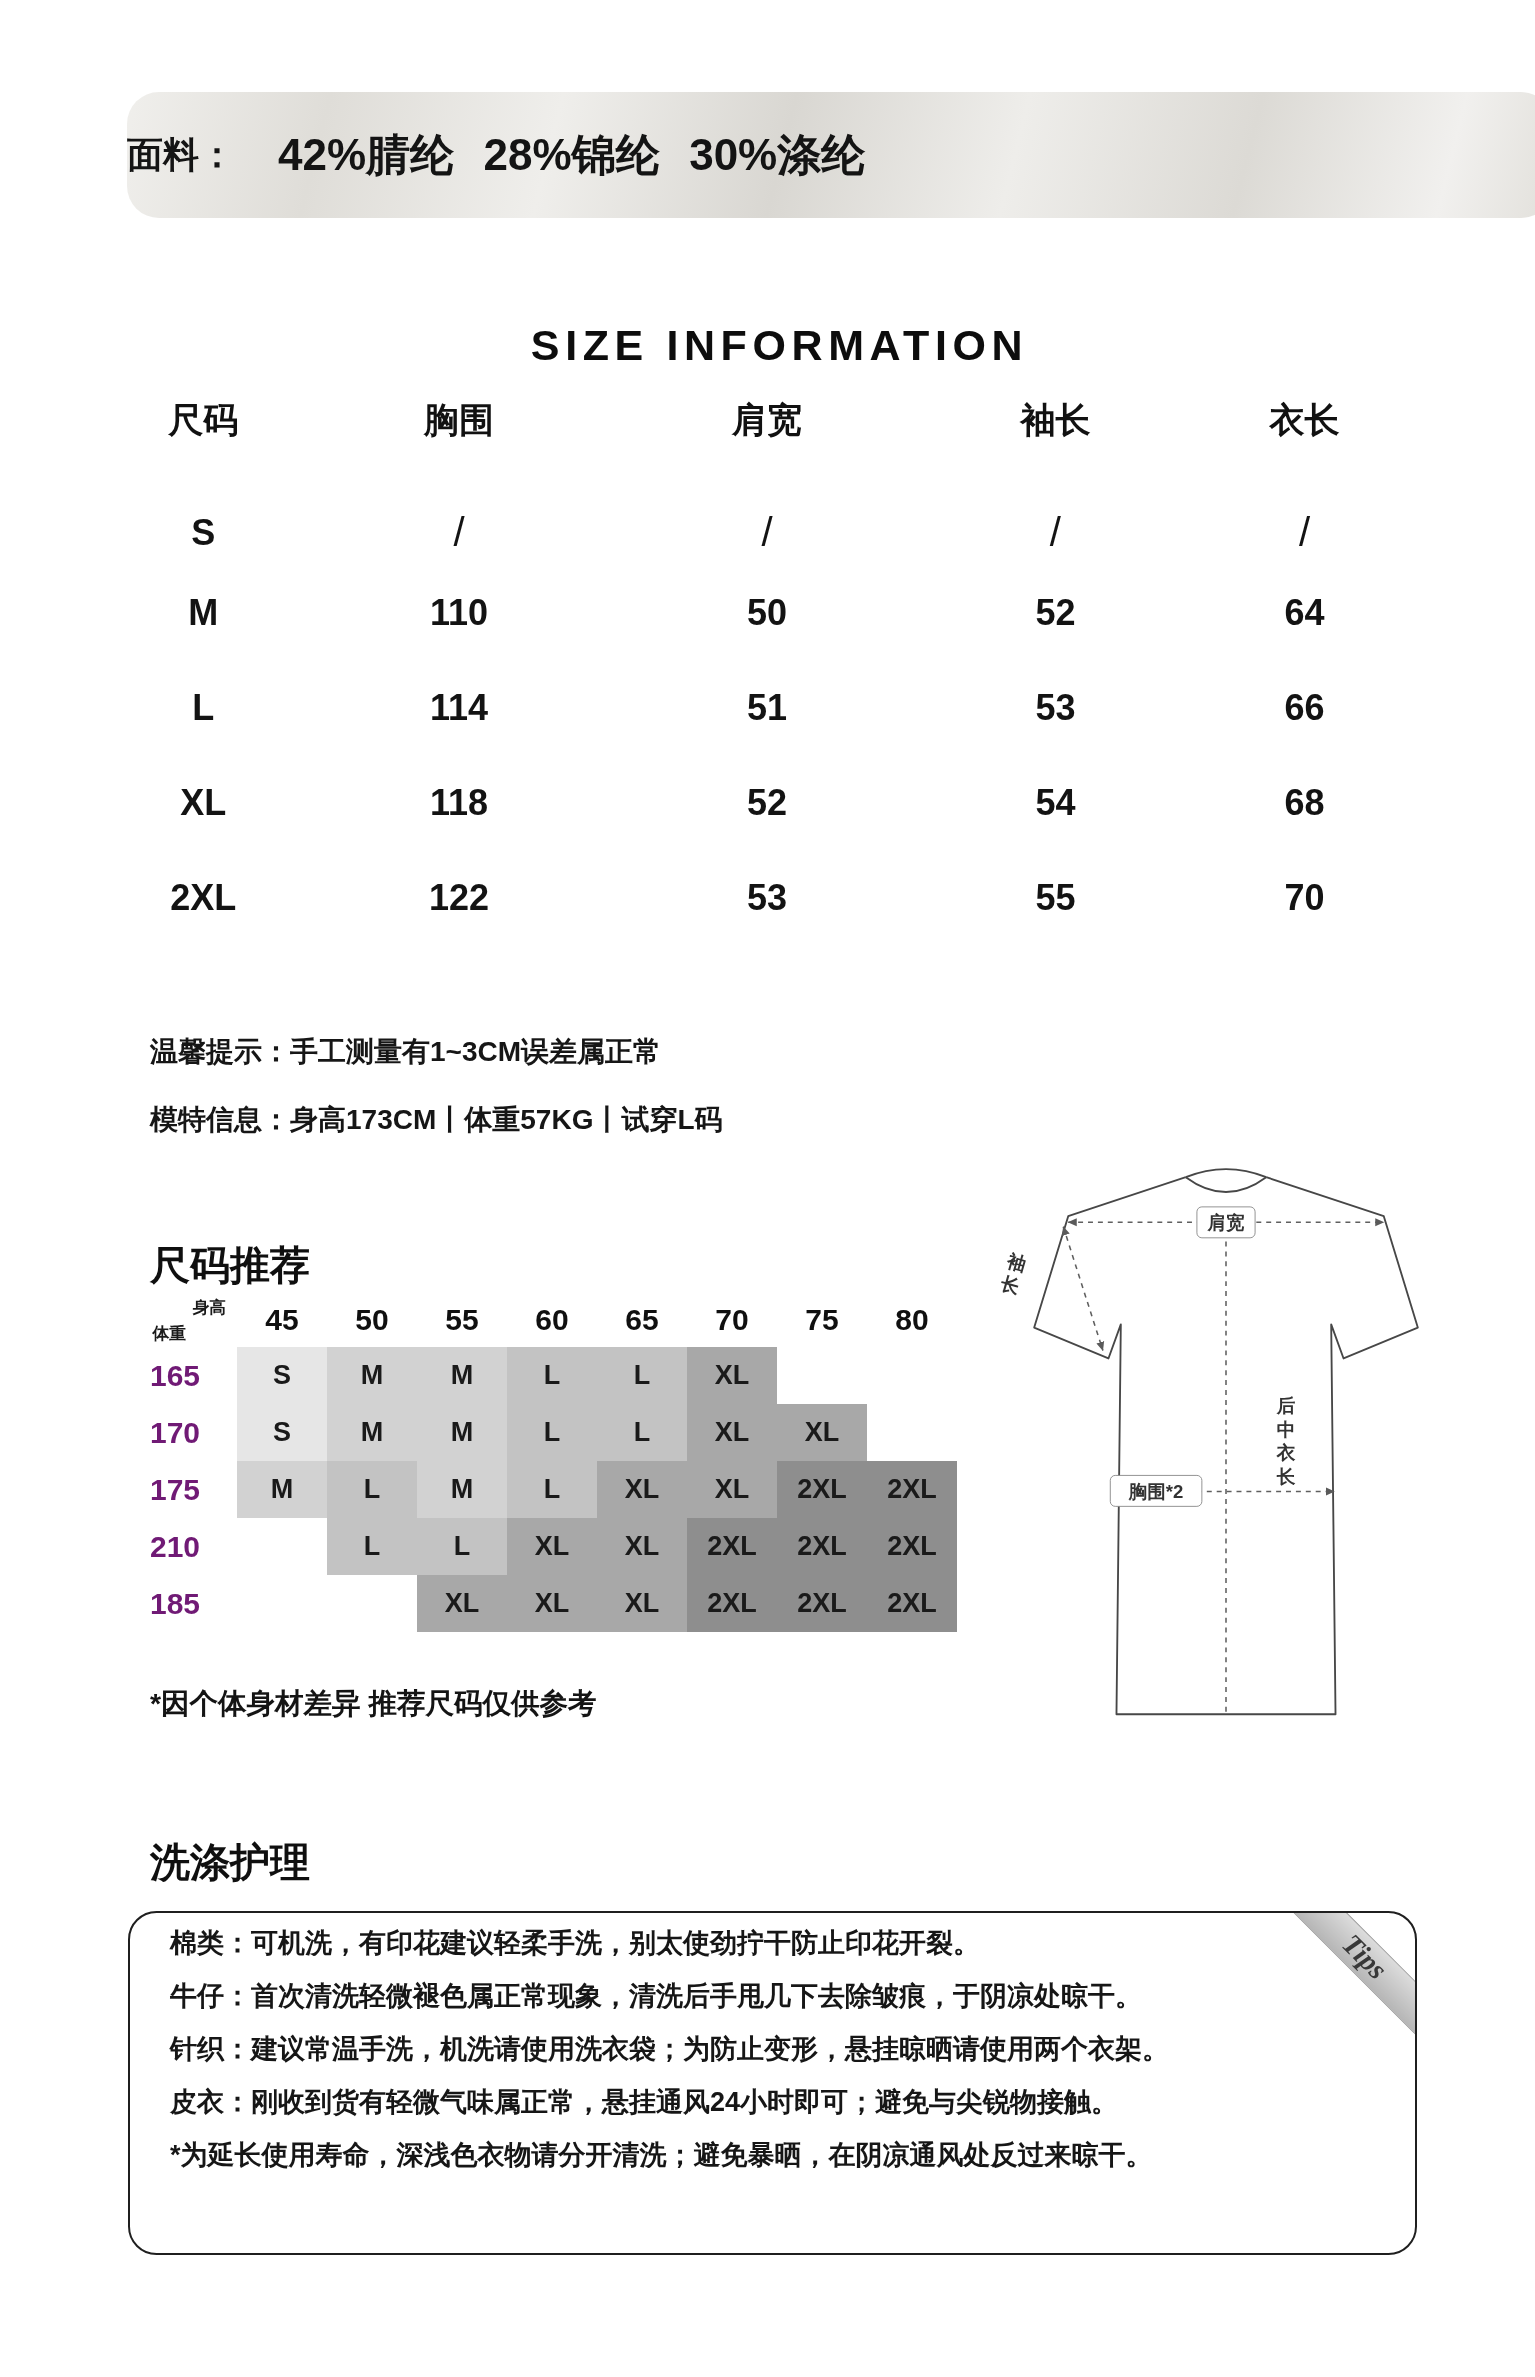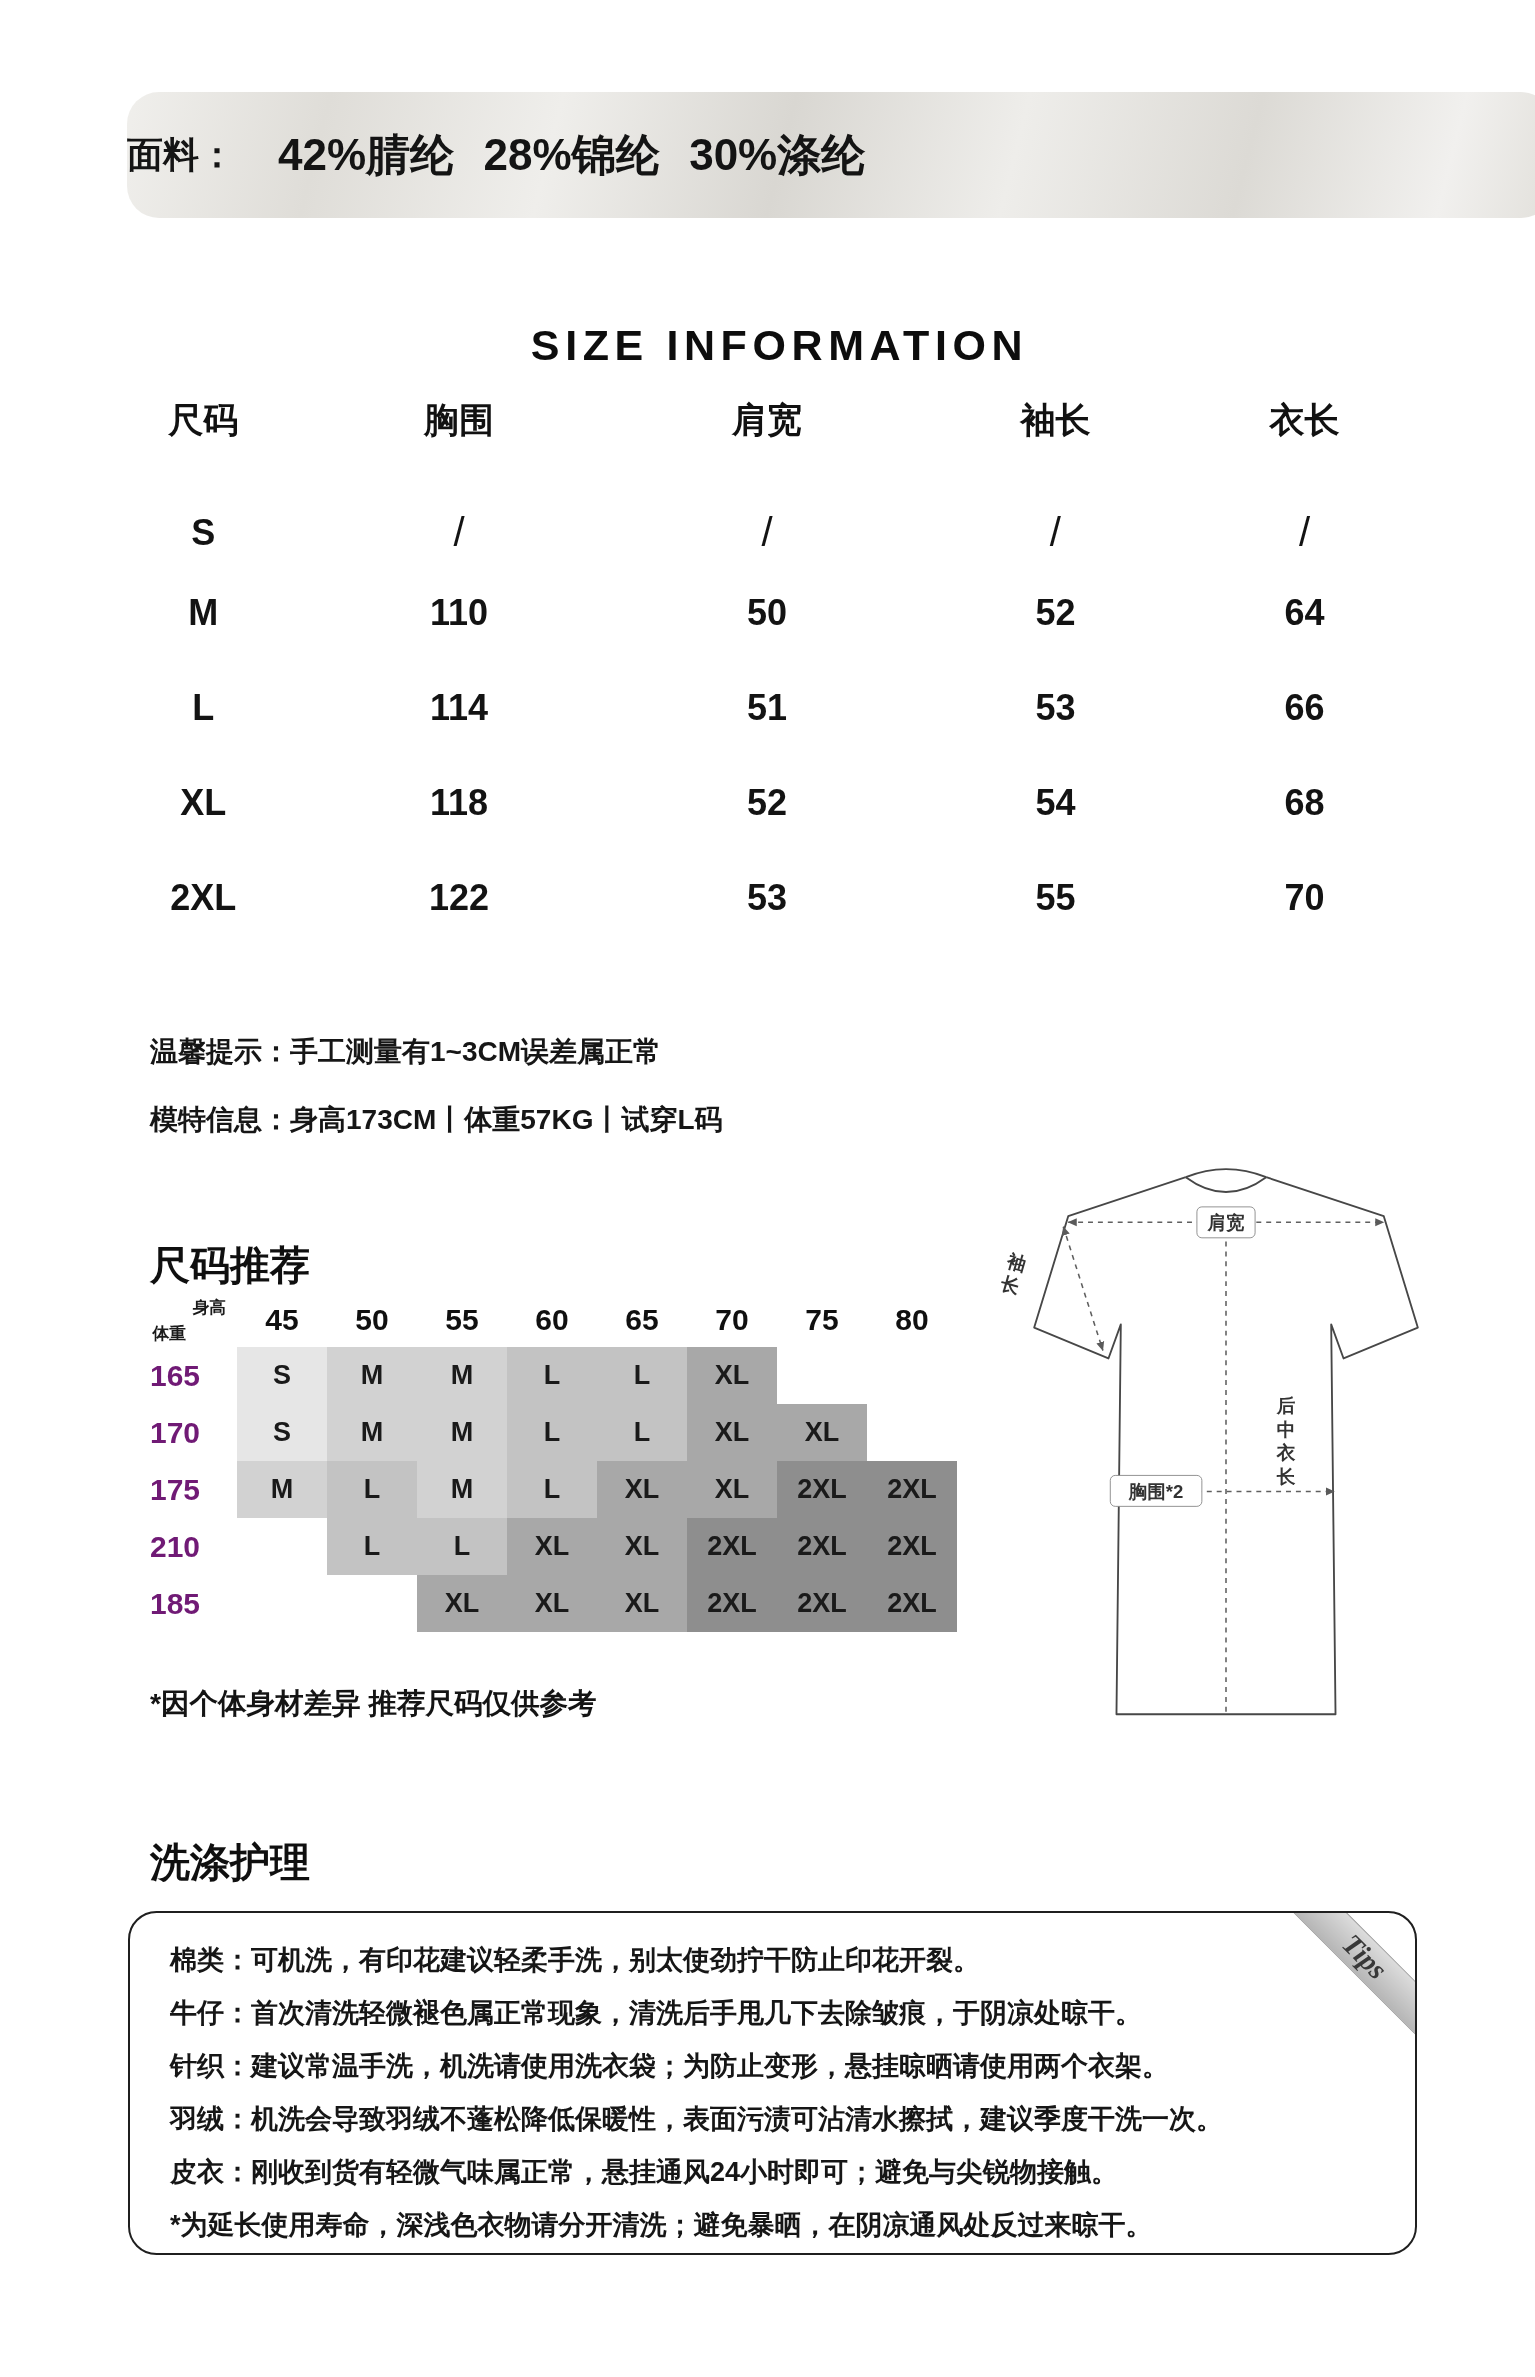--- a/index.html
+++ b/index.html
@@ -55,21 +55,21 @@
   .rec-note{ position:absolute; left:150px; top:1685px; font-size:28.5px; font-weight:700; color:#141414;}
 
   
   .tee{ position:absolute; left:969px; top:1145px; width:514px; height:594px; }
 
   
   .care-title{ position:absolute; left:150px; top:1835px; font-size:40px; font-weight:700; color:#0f0f0f;}
   .care-box{
     position:absolute; left:128px; top:1911px; width:1289px; height:344px;
     border:2.5px solid #1f1f1f; border-radius:28.5px; overflow:hidden;
-    padding:21px 25px 0 40px;
+    padding:4px 25px 0 40px;
   }
   .care-line{ margin:0; font-size:27px; font-weight:700; line-height:53px; color:#161616; white-space:nowrap;}
   .tips-ribbon{
     position:absolute; top:25px; right:-67px; width:235px; height:38px;
     transform:rotate(45deg);
     background:linear-gradient(180deg,#dcdcdc,#b6b6b6);
     border-top:1.2px solid #979797; border-bottom:1.2px solid #979797;
     display:flex; align-items:center; justify-content:center;
     font-family:"Liberation Serif","DejaVu Serif",serif;
     font-style:italic; font-weight:700; font-size:28.5px; color:#383838;
@@ -240,19 +240,18 @@
   </g>
 </svg>
 
 <div class="care-title">洗涤护理</div>
 
 <div class="care-box">
   <div>
       <p class="care-line">棉类：可机洗，有印花建议轻柔手洗，别太使劲拧干防止印花开裂。</p>
       <p class="care-line">牛仔：首次清洗轻微褪色属正常现象，清洗后手甩几下去除皱痕，于阴凉处晾干。</p>
       <p class="care-line">针织：建议常温手洗，机洗请使用洗衣袋；为防止变形，悬挂晾晒请使用两个衣架。</p>
-      <p class="care-line">羽绒：机洗会导致羽绒不蓬松降低保暖性，表面污渍可沾清水擦拭，建议季度干洗一次。</p>
       <p class="care-line">皮衣：刚收到货有轻微气味属正常，悬挂通风24小时即可；避免与尖锐物接触。</p>
       <p class="care-line">*为延长使用寿命，深浅色衣物请分开清洗；避免暴晒，在阴凉通风处反过来晾干。</p>
     </div>
   <div class="tips-ribbon">Tips</div>
 </div>
 
 
 </body></html>

